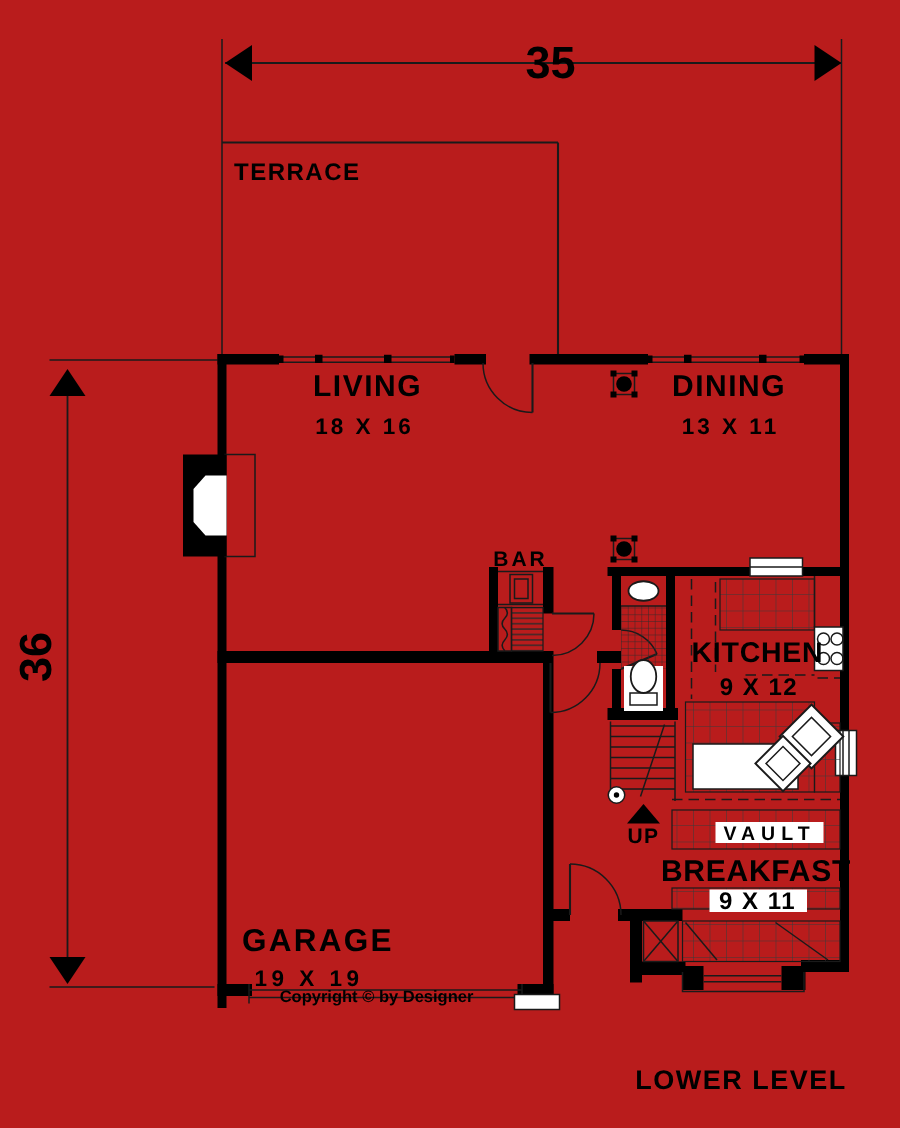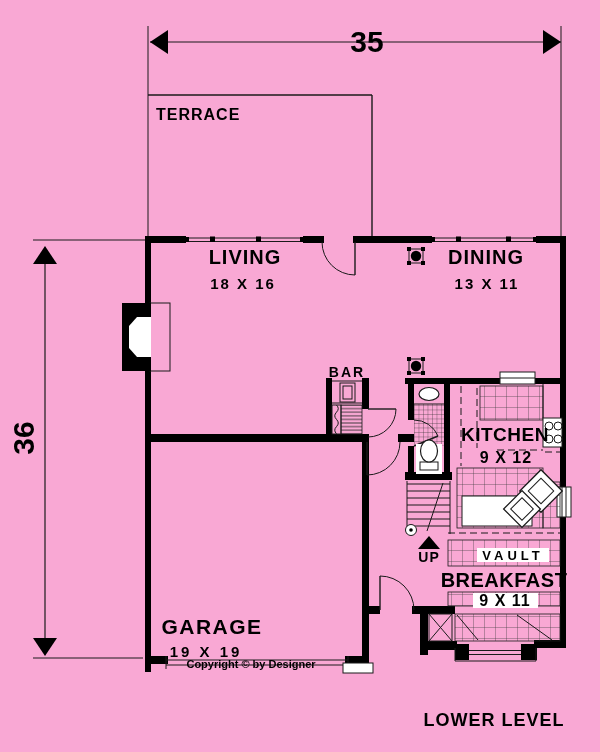--- a/index.html
+++ b/index.html
@@ -1,17 +1,17 @@
 <!DOCTYPE html>
 <html><head>
 <meta charset="utf-8">
 <style>
   html,body{margin:0;padding:0;background:#ffffff;}
   #plan-wrap{
-    width:600px;height:752px;position:relative;background:#f9a8d4;
+    width:600px;height:752px;position:relative;background:#b91c1c;
     font-family:"Liberation Sans","DejaVu Sans",sans-serif;
   }
   svg{display:block;}
   text{fill:#000;font-family:"Liberation Sans","DejaVu Sans",sans-serif;font-weight:bold;}
   .thin{stroke:#1a1a1a;stroke-width:1;fill:none;}
   .thin2{stroke:#1a1a1a;stroke-width:1.4;fill:none;}
   .dash{stroke:#1a1a1a;stroke-width:1;fill:none;stroke-dasharray:7 4;}
   .wall{fill:#000;}
   .white{fill:#fff;}
   .dimline{stroke:#1a1a1a;stroke-width:1.2;fill:none;}

